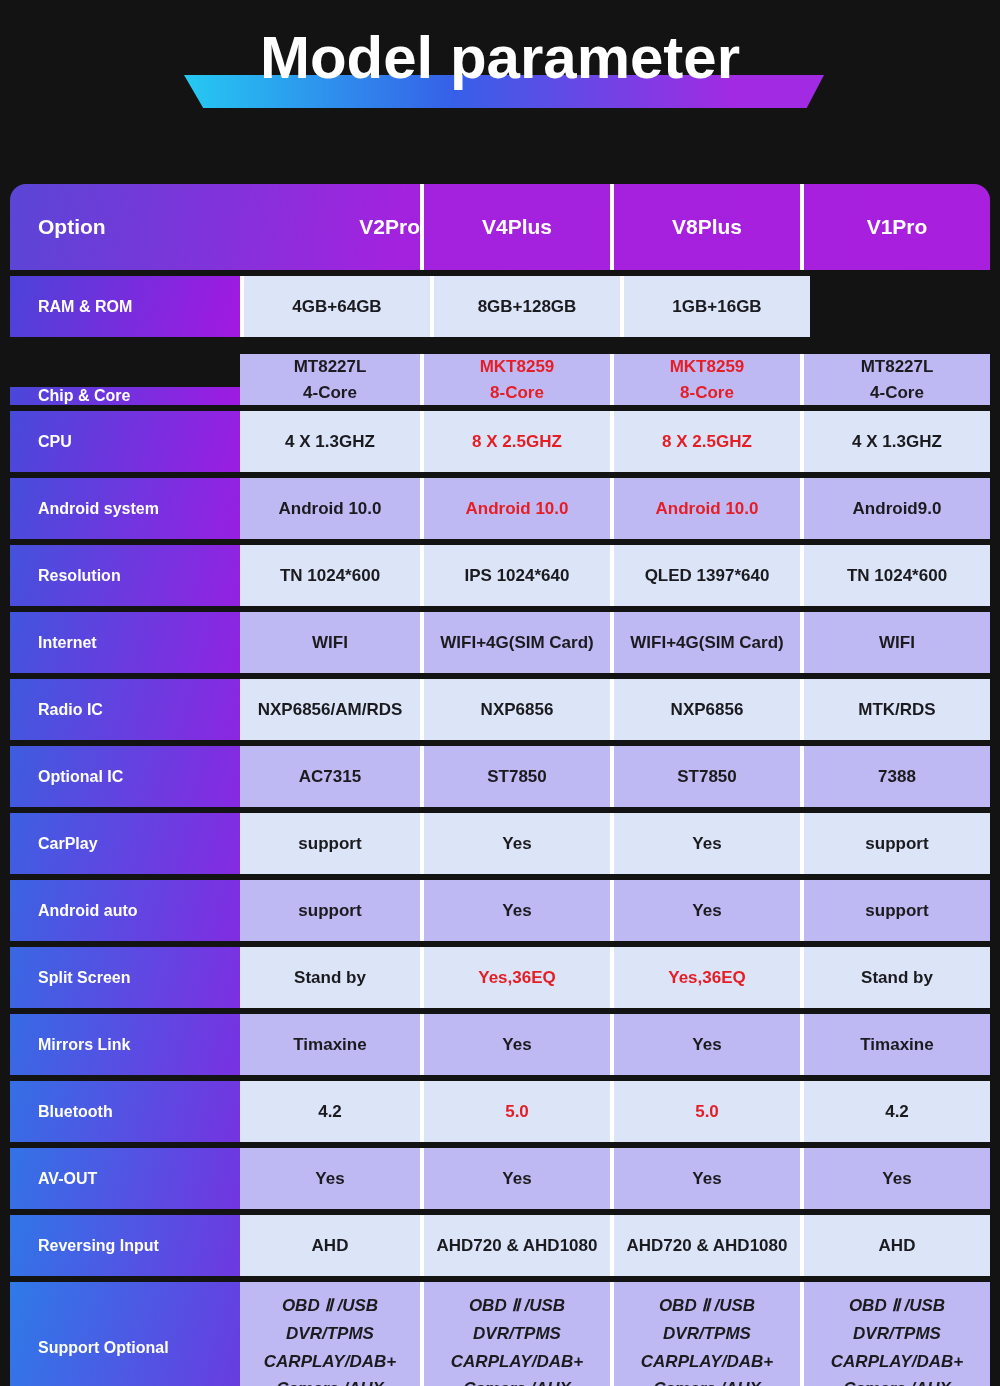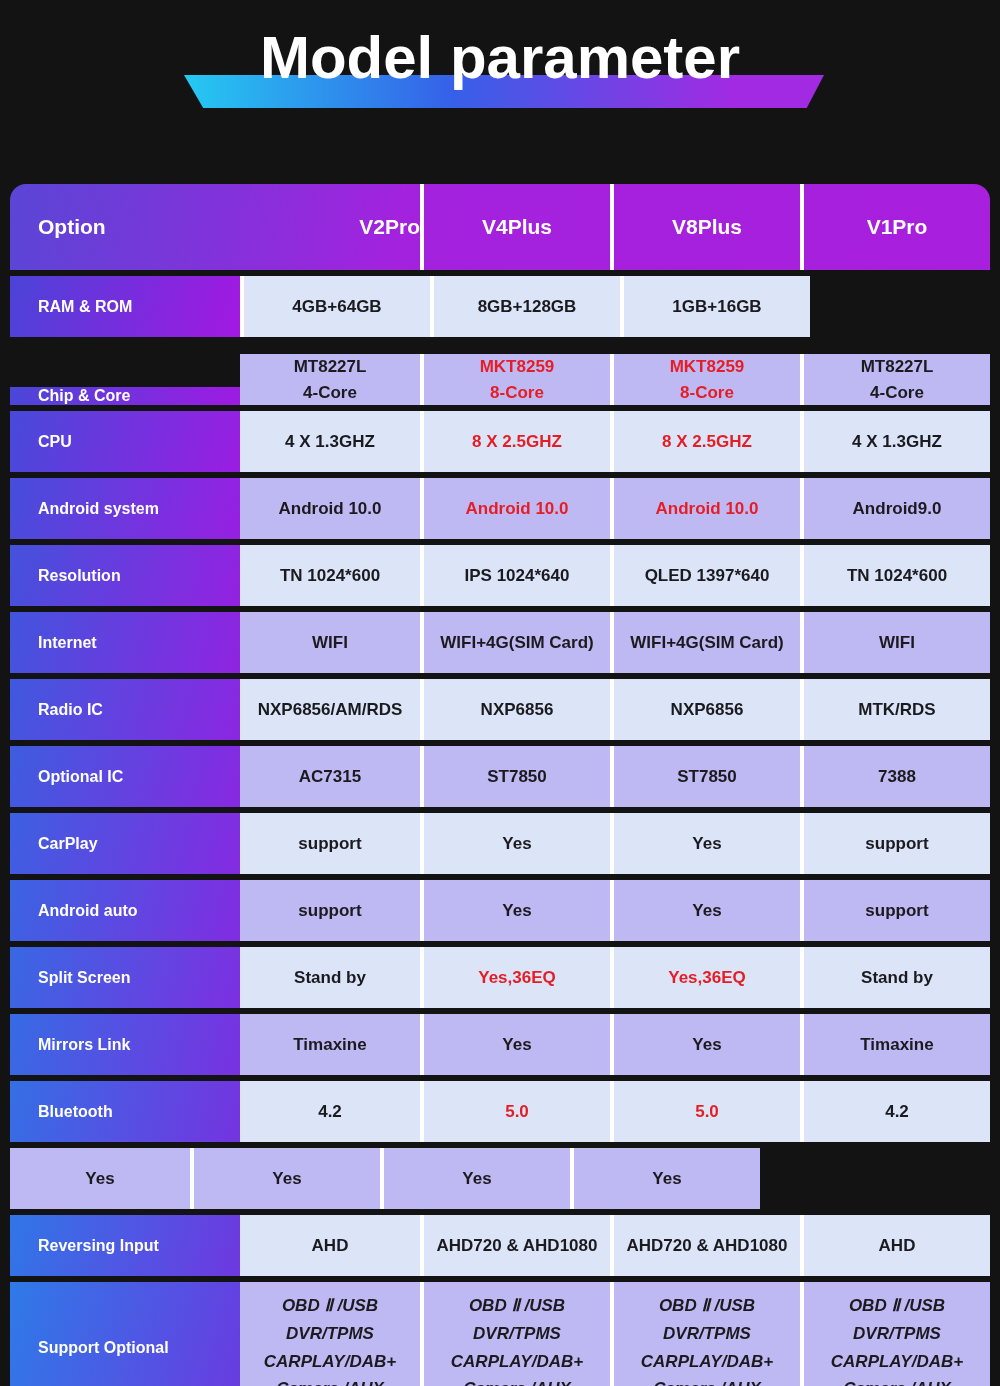--- a/index.html
+++ b/index.html
@@ -188,20 +188,21 @@
 
   <div class="trow light" style="--g1:#346FE5;--g2:#7533E0">
     <div class="tlabel">Bluetooth</div>
     <div class="tcell first">4.2</div>
     <div class="tcell red">5.0</div>
     <div class="tcell red">5.0</div>
     <div class="tcell">4.2</div>
   </div>
 
   <div class="trow purple" style="--g1:#3273E6;--g2:#7235E0">
+    <div class="tlabel">AV-OUT</div>
     <div class="tcell first">Yes</div>
     <div class="tcell">Yes</div>
     <div class="tcell">Yes</div>
     <div class="tcell">Yes</div>
   </div>
 
   <div class="trow light" style="--g1:#3076E7;--g2:#6E38E0">
     <div class="tlabel">Reversing Input</div>
     <div class="tcell first">AHD</div>
     <div class="tcell">AHD720 &amp; AHD1080</div>

